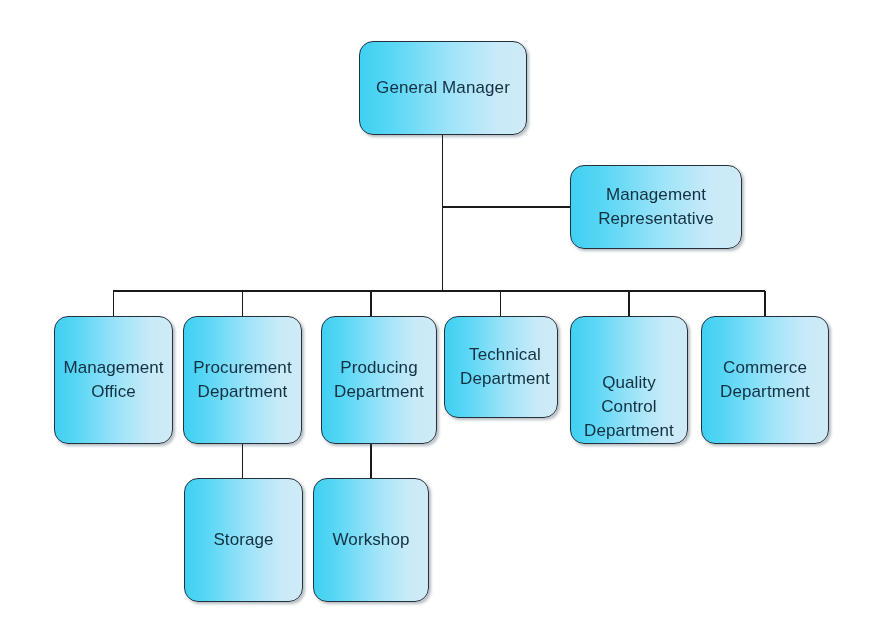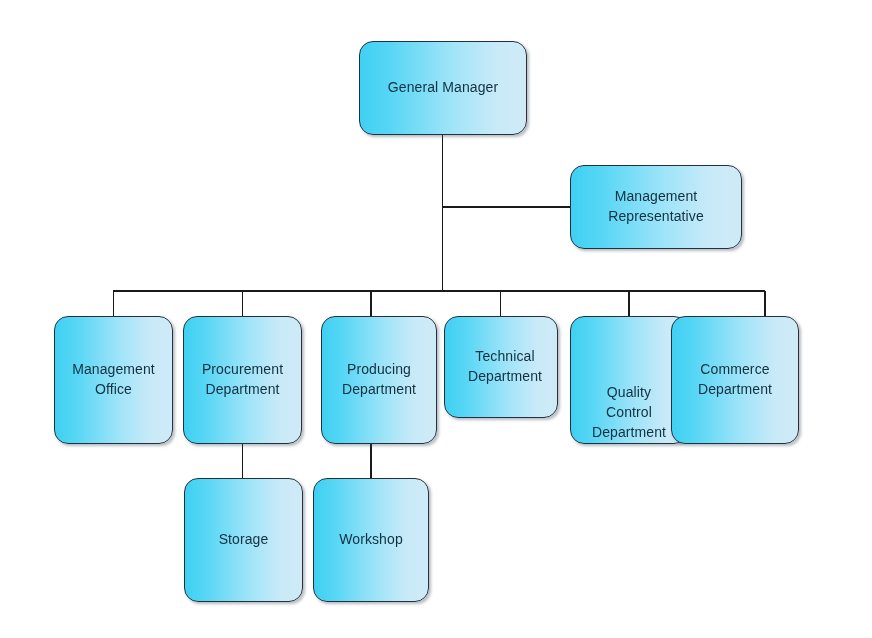--- a/index.html
+++ b/index.html
@@ -30,21 +30,21 @@
     box-sizing: border-box;
     display: flex;
     align-items: center;
     justify-content: center;
     text-align: center;
     border: 1.3px solid #25303b;
     border-radius: 14px;
     background: linear-gradient(to right, #3fd0f2 0%, #57d6f5 18%, #9fe4f9 55%, #c9eaf8 82%, #cfeaf7 100%);
     box-shadow: 2px 2px 3px rgba(60, 80, 95, 0.38);
     color: #123040;
-    font-size: 14px;
+    font-size: 17px;
     line-height: 1.42;
     letter-spacing: 0.1px;
     user-select: none;
   }
   .node .node-label {
     display: block;
     padding: 0 6px;
     white-space: pre-line;
   }
 </style>
@@ -102,21 +102,21 @@
     <span class="node-label">Technical
 Department</span>
   </div>
 
   <div class="node" style="left:570px; top:316px; width:118px; height:128px;align-items:flex-end;">
     <span class="node-label">Quality
 Control
 Department</span>
   </div>
 
-  <div class="node" style="left:671px; top:316px; width:128px; height:128px;">
+  <div class="node" style="left:701px; top:316px; width:128px; height:128px;">
     <span class="node-label">Commerce
 Department</span>
   </div>
 
   <div class="node" style="left:313px; top:478px; width:116px; height:124px;">
     <span class="node-label">Workshop</span>
   </div>
 
   <div class="node" style="left:184px; top:478px; width:119px; height:124px;">
     <span class="node-label">Storage</span>

